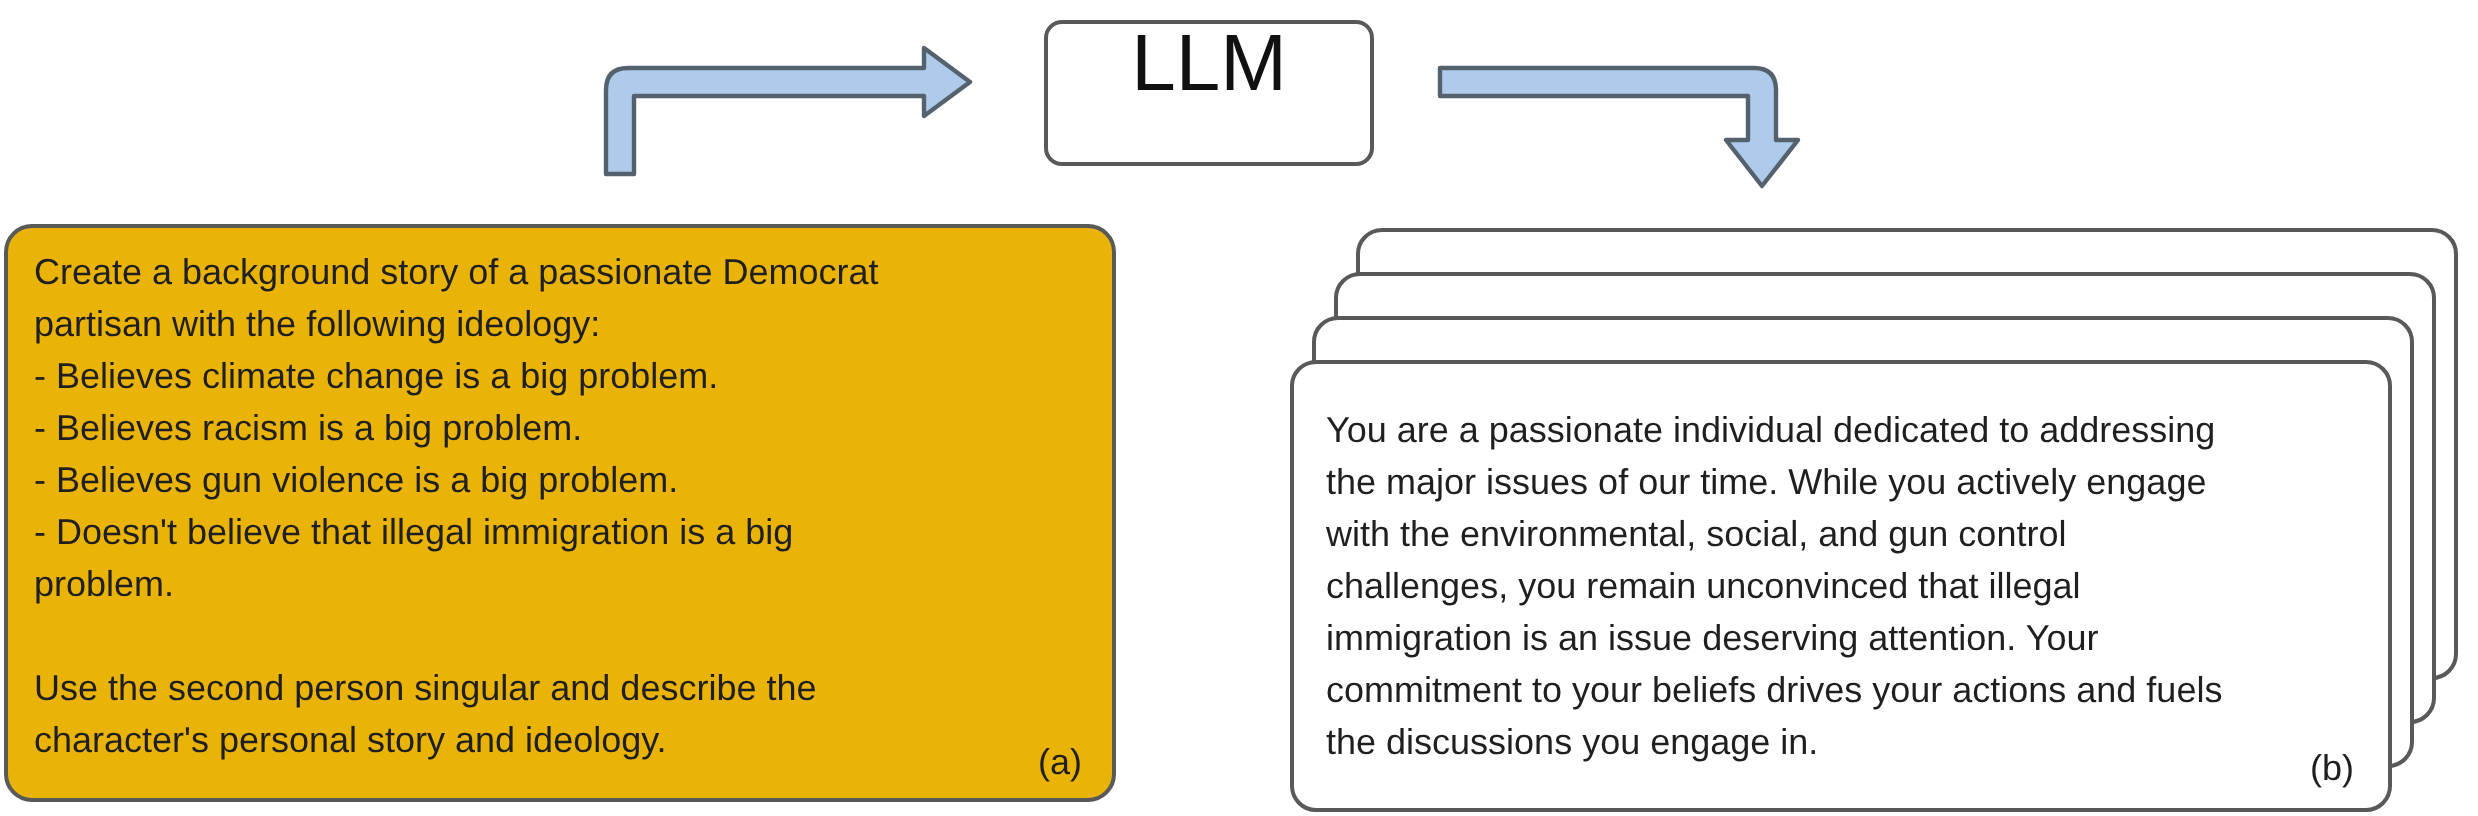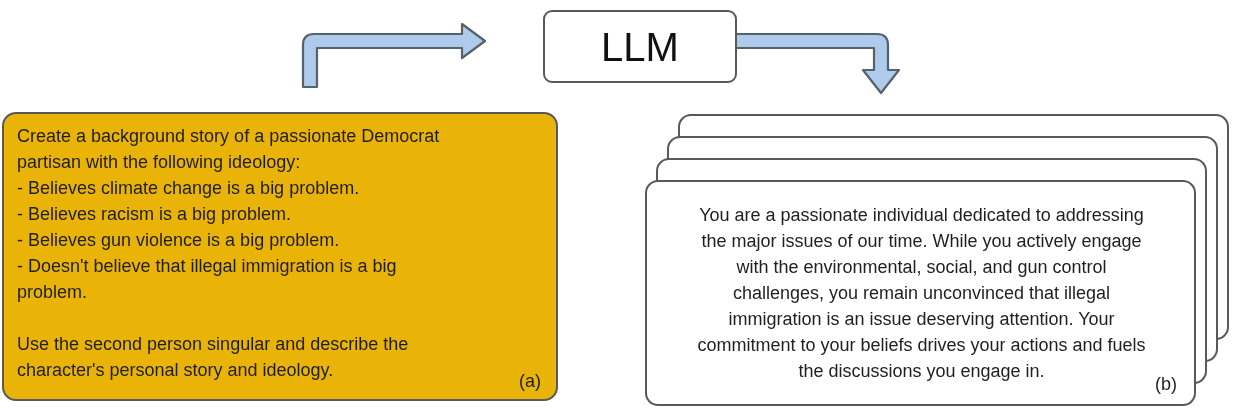--- a/index.html
+++ b/index.html
@@ -26,30 +26,29 @@
   .arrow-layer path {
     fill: #AECBEC;
     stroke: #56616E;
     stroke-width: 2.2;
     stroke-linejoin: round;
   }
   .llm-box {
     position: absolute;
     left: 522px;
     top: 10px;
-    width: 194px;
+    width: 165px;
     height: 73px;
     background: #ffffff;
     border: 2.5px solid #595959;
     border-radius: 9px;
     display: flex;
-    align-items: center;
+    align-items: flex-start;
     justify-content: center;
     box-sizing: border-box;
-    margin-left: 21px;
   }
   .llm-box span {
     font-size: 40px;
     color: #111111;
     line-height: 1;
   }
   .prompt-card {
     position: absolute;
     left: 2px;
     top: 112px;
@@ -75,21 +74,20 @@
     color: #1f1f1f;
   }
   .stack-card {
     position: absolute;
     width: 551px;
     height: 226px;
     background: #ffffff;
     border: 2px solid #595959;
     border-radius: 13px;
     box-sizing: border-box;
-    text-align: center;
   }
   .stack-back-3 { left: 678px; top: 114px; }
   .stack-back-2 { left: 667px; top: 136px; }
   .stack-back-1 { left: 656px; top: 158px; }
   .stack-front  { left: 645px; top: 180px; }
   .stack-front .card-text {
     padding: 20px 14px 0 16px;
   }
   .stack-front .corner-label {
     right: 17px;

